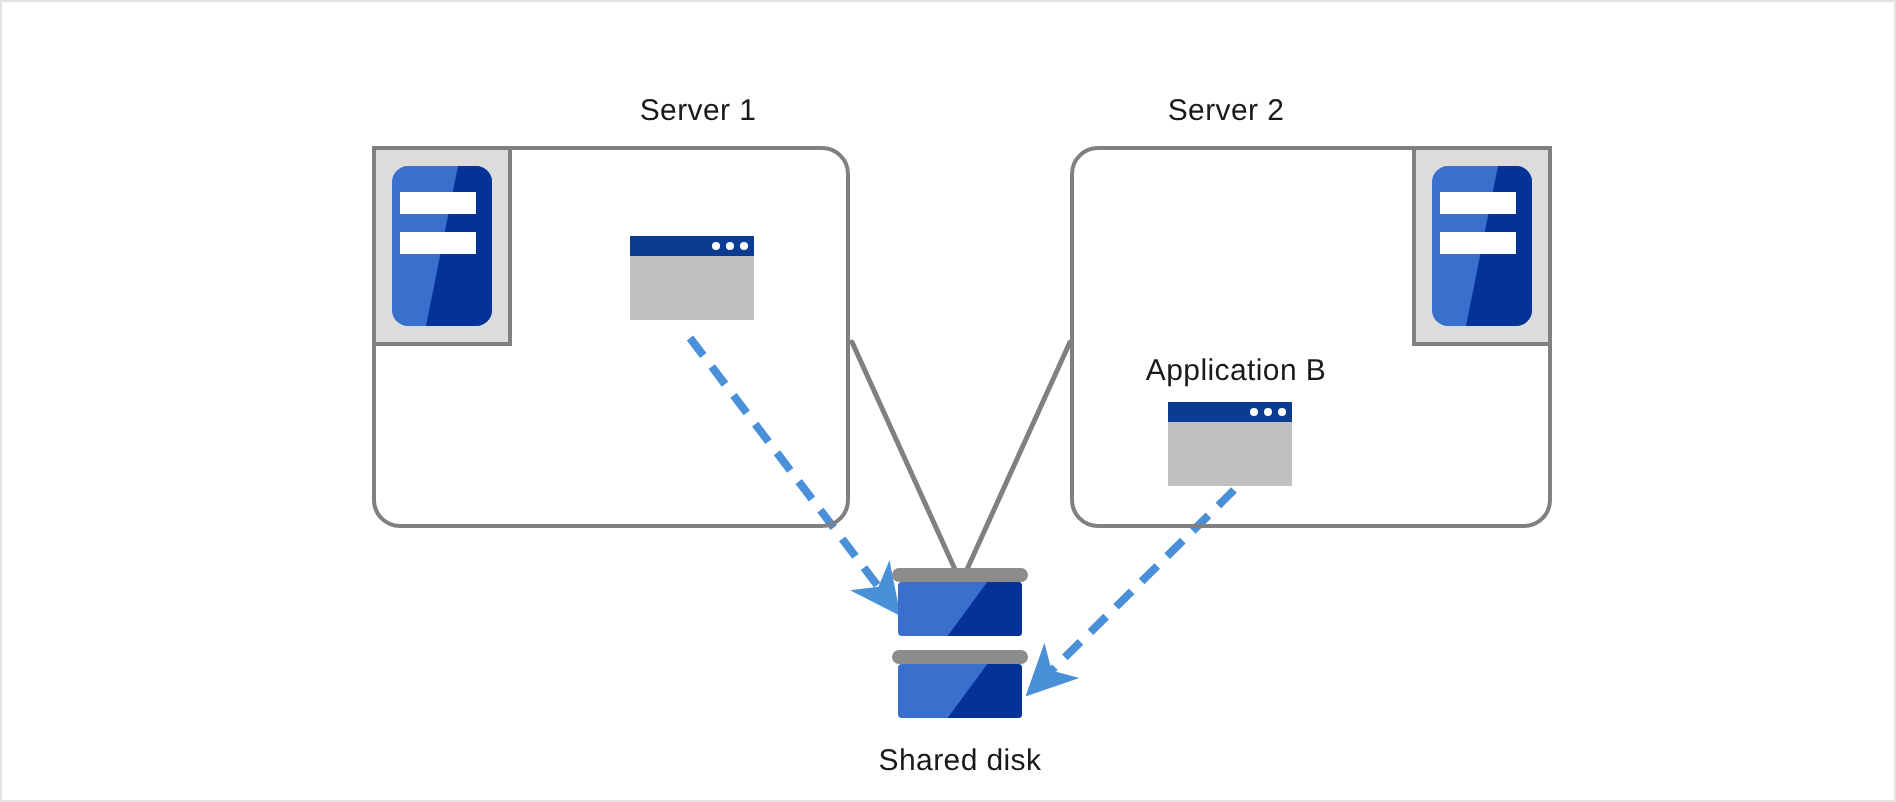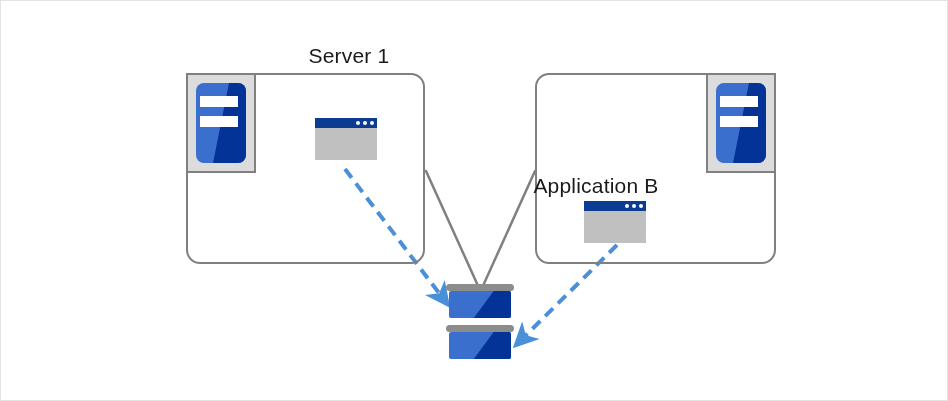--- a/index.html
+++ b/index.html
@@ -15,31 +15,31 @@
     box-sizing:border-box;
     border:1px solid #e3e3e3;
     background:#ffffff;
   }
   .svg-layer{position:absolute;left:0;top:0;width:948px;height:401px;}
 
   
   .lbl{
     position:absolute;
     color:#1a1a1a;
-    font-size:21px;
+    font-size:15px;
     line-height:22px;
     white-space:nowrap;
     letter-spacing:0.2px;
   }
   .lbl-center{transform:translateX(-50%);text-align:center;}
 
   #server1-title{left:348px;top:44px;}
   #server2-title{left:612px;top:44px;}
   #appA-title{left:349px;top:90px;}
-  #appB-title{left:595px;top:174px;text-align:center;}
+  #appB-title{left:617px;top:174px;text-align:center;}
   #disk-title{left:479px;top:369px;}
 
   
   .server-box{
     position:absolute;
     box-sizing:border-box;
     border:2.5px solid #808080;
     border-radius:14px;
     background:transparent;
   }
@@ -153,20 +153,21 @@
 
 
   <div class="app-icon" id="appA-icon">
     <div class="titlebar">
       <span class="dot d3"></span>
       <span class="dot d2"></span>
       <span class="dot d1"></span>
     </div>
   </div>
 
+  <div class="lbl lbl-center" id="server2-title">Server 2</div>
 
   <div class="server-box" id="server2-box"></div>
 
   <div class="server-icon" id="server2-icon">
     <div class="chassis">
       <div class="shade"></div>
     </div>
     <div class="bar bar1"></div>
     <div class="bar bar2"></div>
   </div>
@@ -185,14 +186,15 @@
     <div class="platter-cap cap1"></div>
     <div class="platter plat1">
       <div class="shade"></div>
     </div>
     <div class="platter-cap cap2"></div>
     <div class="platter plat2">
       <div class="shade"></div>
     </div>
   </div>
 
+  <div class="lbl lbl-center" id="disk-title">Shared disk</div>
 
 </div>
 
 </body></html>

